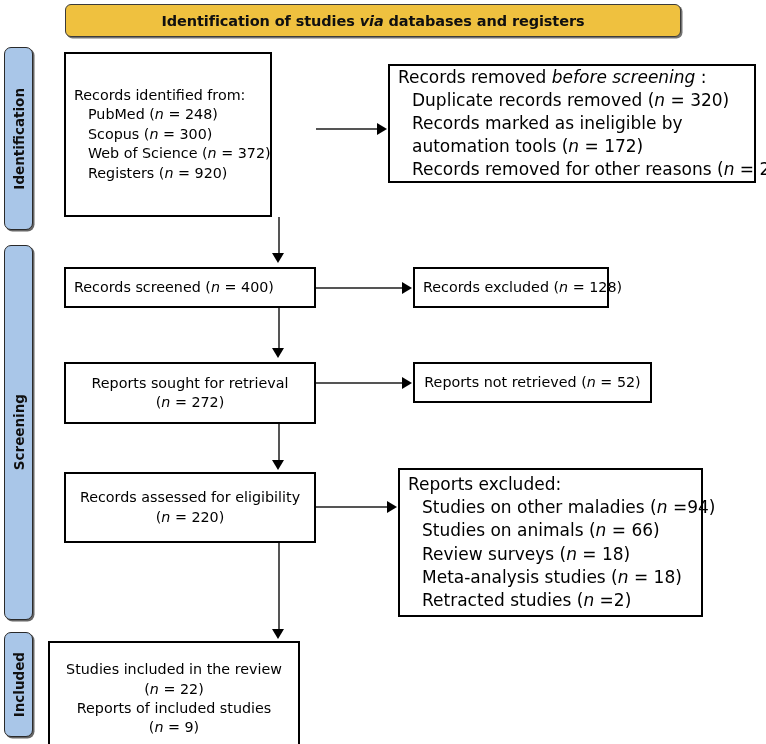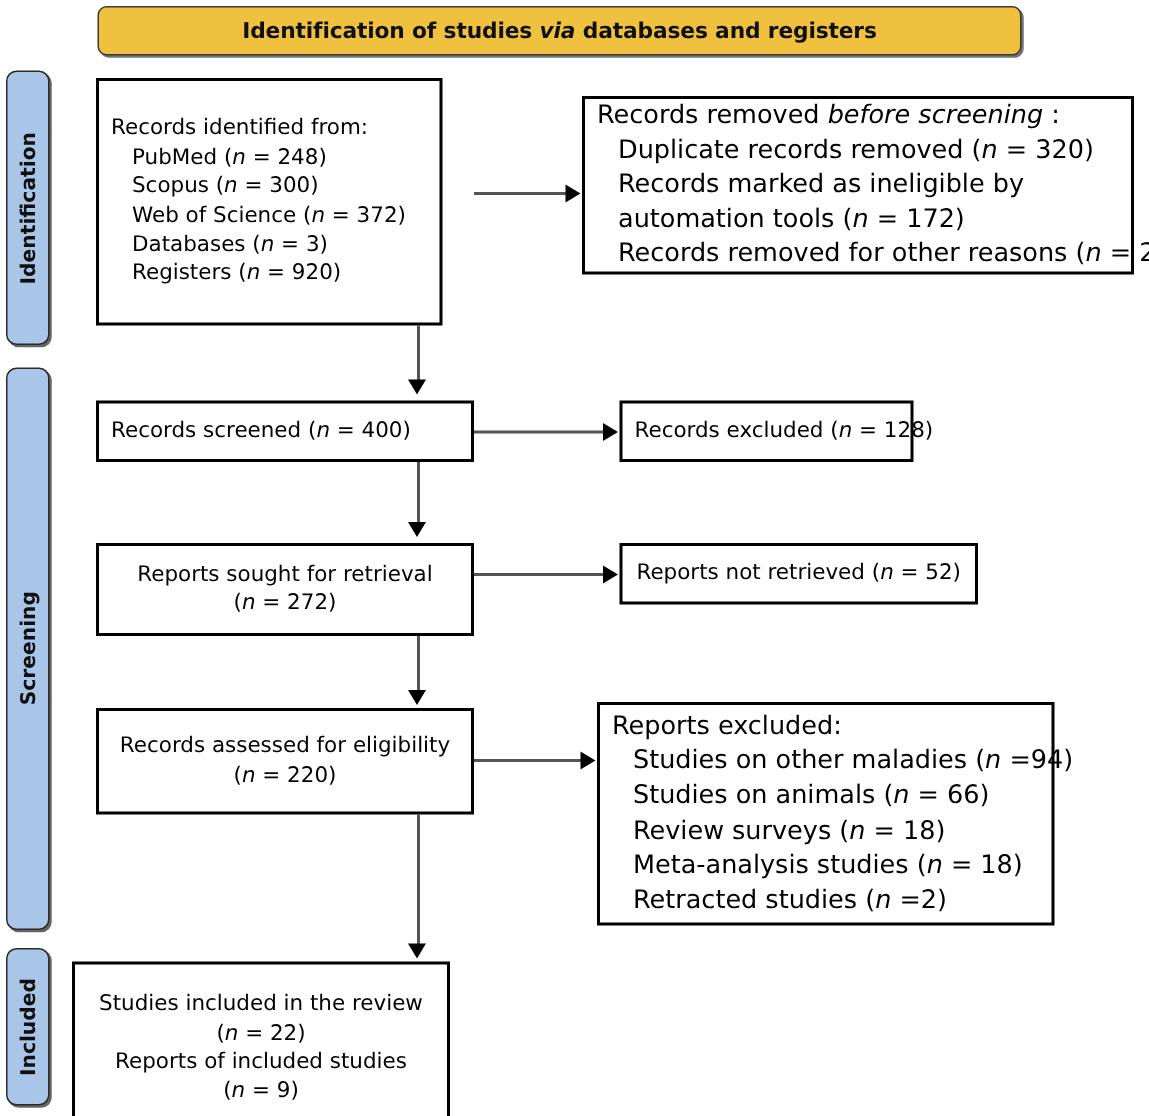--- a/index.html
+++ b/index.html
@@ -87,21 +87,21 @@
     font-size: 14.3px;
     color: #000000;
     line-height: 1.36;
     white-space: nowrap;
   }
   .box.center .line { text-align: center; }
   .box .indent { padding-left: 14px; }
   .box .wrap { white-space: normal; }
   .box i { font-style: italic; }
 
-  #box-identified      { left: 64px;  top: 52px;  width: 231px; height: 165px; }
+  #box-identified      { left: 64px;  top: 52px;  width: 208px; height: 165px; }
   #box-removed         { left: 388px; top: 64px;  width: 368px; height: 119px; }
   #box-screened        { left: 64px;  top: 267px; width: 252px; height: 41px;  }
   #box-excluded        { left: 413px; top: 267px; width: 196px; height: 41px;  }
   #box-sought          { left: 64px;  top: 362px; width: 252px; height: 62px;  }
   #box-not-retrieved   { left: 413px; top: 362px; width: 239px; height: 41px;  }
   #box-assessed        { left: 64px;  top: 472px; width: 252px; height: 71px;  }
   #box-rep-excluded    { left: 398px; top: 468px; width: 305px; height: 149px; }
   #box-included        { left: 48px;  top: 641px; width: 252px; height: 116px;  }
 
   #box-removed .line,
@@ -182,21 +182,20 @@
   </div>
   <div class="stage" id="stage-included">
     <span>Included</span>
   </div>
 
   <div class="box" id="box-identified">
     <div class="line">Records identified from:</div>
     <div class="line indent">PubMed (<i>n</i> = 248)</div>
     <div class="line indent">Scopus (<i>n</i> = 300)</div>
     <div class="line indent">Web of Science (<i>n</i> = 372)</div>
-    <div class="line indent">Databases (<i>n</i> = 3)</div>
     <div class="line indent">Registers (<i>n</i> = 920)</div>
   </div>
 
   <div class="box" id="box-removed">
     <div class="line"><span>Records removed </span><i>before screening</i><span> :</span></div>
     <div class="line indent">Duplicate records removed  (<i>n</i> = 320)</div>
     <div class="line indent wrap">Records marked as ineligible by automation tools (<i>n</i> = 172)</div>
     <div class="line indent">Records removed for other reasons (<i>n</i> = 28)</div>
   </div>
 

